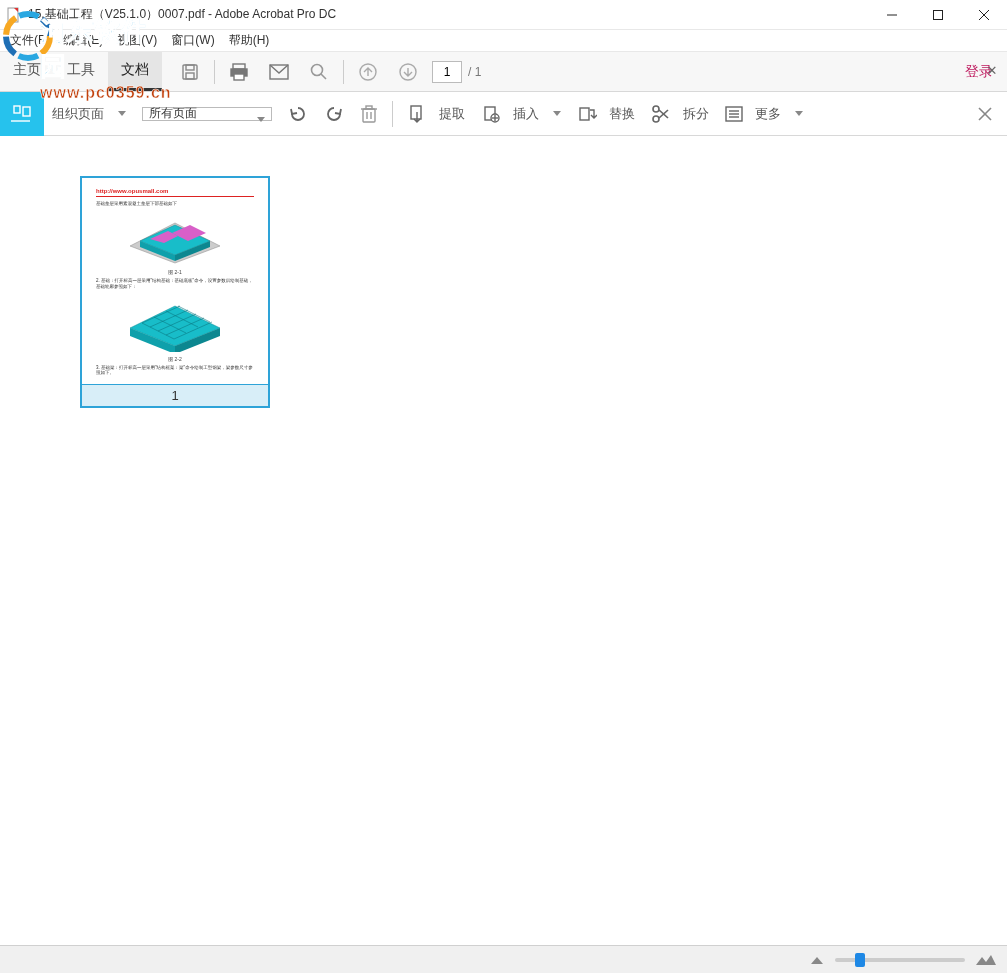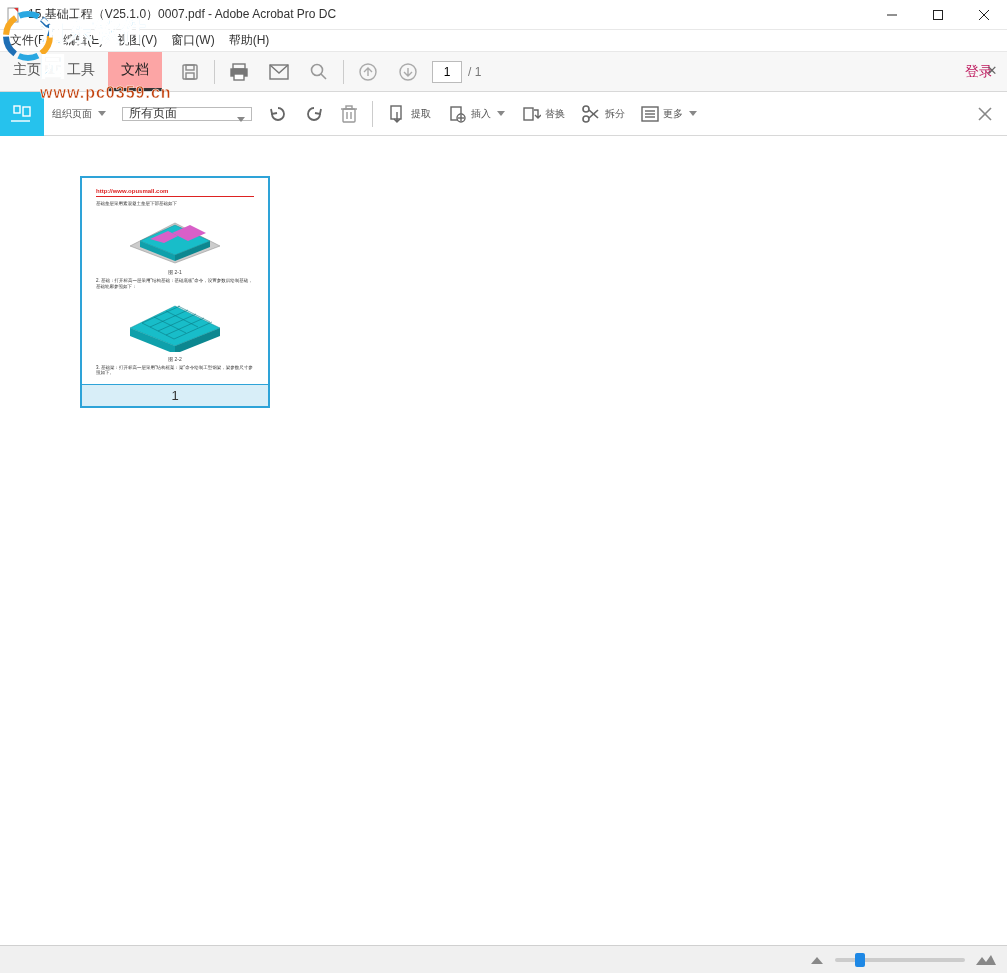--- a/index.html
+++ b/index.html
@@ -21,33 +21,33 @@
 
 .watermark { position: absolute; left: 0; top: 0; pointer-events: none; }
 .wm-role { font-size: 26px; font-weight: bold; color:#29a7e1; -webkit-text-stroke: 1px #fff; letter-spacing:1px;}
 .wm-url { font-size: 16px; font-weight:bold; color:#c2410c; letter-spacing:1px; -webkit-text-stroke:0.5px #fff;}
 .wm-wrap{position:absolute; left:0; top:8px;}
 
 
 .maintoolbar { height: 40px; background: #f7f7f7; border-bottom: 1px solid #d8d8d8; display: flex; align-items: stretch; }
 .tabset { display: flex; align-items: stretch; }
 .tab { padding: 0 13px; display: flex; align-items: center; font-size: 14px; color: #555; border-bottom: 3px solid transparent; }
-.tab.active { color: #222; border-bottom-color: #333; background:#fca5a5;}
+.tab.active { color: #222; border-bottom-color: #333; background:#e5e5e5;}
 .tbicons { display: flex; align-items: center; gap: 0; padding-left: 8px; }
 .tbicon { width: 40px; height: 40px; display: flex; align-items: center; justify-content: center; color: #777; }
 .tbsep { width: 1px; height: 24px; background: #ccc; margin: 0 4px; align-self:center;}
 .pagebox { display: flex; align-items: center; gap: 6px; margin-left: 4px; }
 .pagebox input { width: 30px; height: 22px; text-align: center; font-size: 12px; border: 1px solid #bbb; background:#fff;}
 .pagebox .total { font-size: 12px; color: #777; }
 .rightside { margin-left: auto; padding: 0 14px; display:flex; align-items:center; font-size:14px; color:#be185d;}
 
 
 .sectoolbar { height: 44px; background: #fff; border-bottom: 1px solid #d8d8d8; display: flex; align-items: center; }
 .leftstrip { width: 44px; height: 44px; background: #26c2ed; display:flex; align-items:center; justify-content:center; color:#fff;}
-.secbtn { display: flex; align-items: center; gap: 4px; padding: 0 8px; height: 100%; font-size: 10px; color: #555; }
+.secbtn { display: flex; align-items: center; gap: 12px; padding: 0 8px; height: 100%; font-size: 13px; color: #555; }
 .secbtn svg { flex: 0 0 auto; }
 .caret { width:0;height:0;border-left:4px solid transparent;border-right:4px solid transparent;border-top:5px solid #888; margin-left:2px;}
 .combo { width: 130px; height: 14px; border: 1px solid #bbb; background: #fff; margin: 0 8px; display:flex; align-items:center; padding:0 6px; font-size:12px; color:#333; position:relative;}
 .combo .caret{ position:absolute; right:6px; top:9px;}
 .vsep { width:1px; height:26px; background:#ccc; margin:0 6px;}
 .closeX { margin-left:auto; width:44px; display:flex; align-items:center; justify-content:center; color:#888;}
 
 
 .content { position: absolute; left:0; right:0; top: 136px; bottom: 28px; background:#fff; display:flex;}
 .leftgutter { width:44px; background:#fff; border-right:0px solid #eee;}

